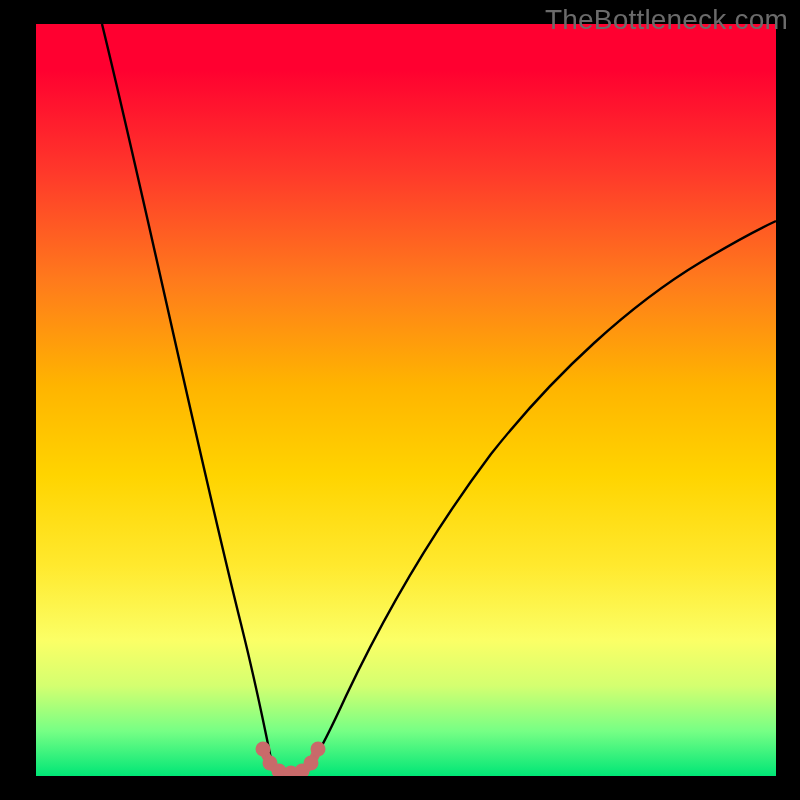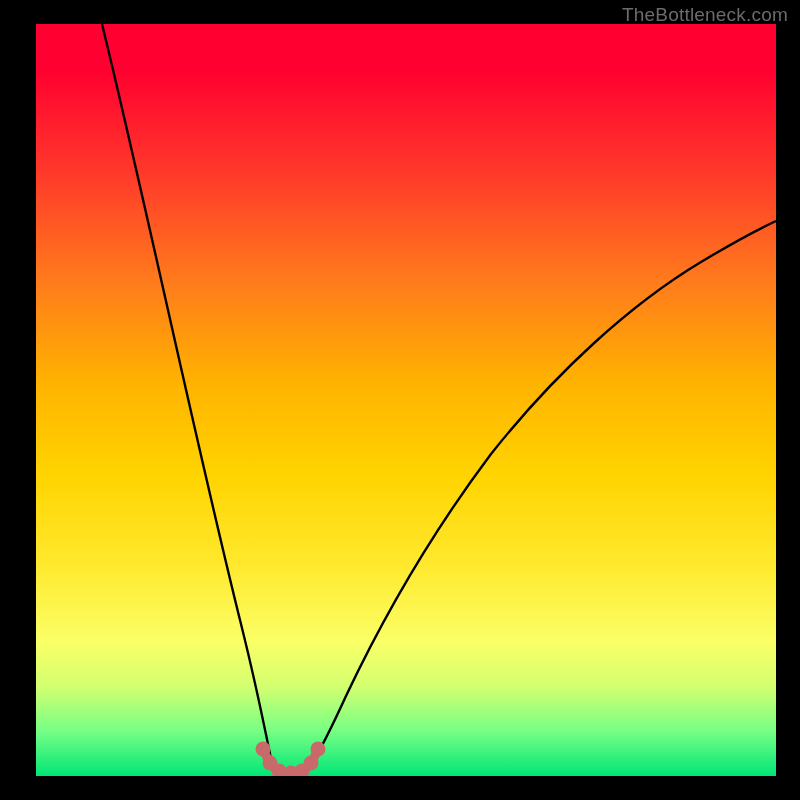--- a/index.html
+++ b/index.html
@@ -11,21 +11,21 @@
       #ff3a2a 20%,
       #ff7a1c 34%,
       #ffb400 48%,
       #ffd400 60%,
       #ffe92e 72%,
       #fbff66 82%,
       #d4ff70 88%,
       #77ff85 94%,
       #00e676 100%);
   }
-  .watermark{position:absolute;top:4px;right:12px;color:#6b6b6b;font-size:19px;font-weight:500;letter-spacing:.2px}
+  .watermark{position:absolute;top:4px;right:12px;color:#6b6b6b;font-size:28px;font-weight:500;letter-spacing:.2px}
   svg.curve{position:absolute;left:36px;top:24px;width:740px;height:752px}
   .dot{fill:#c96a6a}
   .seg{stroke:#c96a6a;stroke-width:9;stroke-linecap:round;fill:none}
   .mainline{stroke:#000;stroke-width:2.4;fill:none}
 </style>
 </head>
 <body>
 
 <div class="frame">
   <div class="plot"></div>

